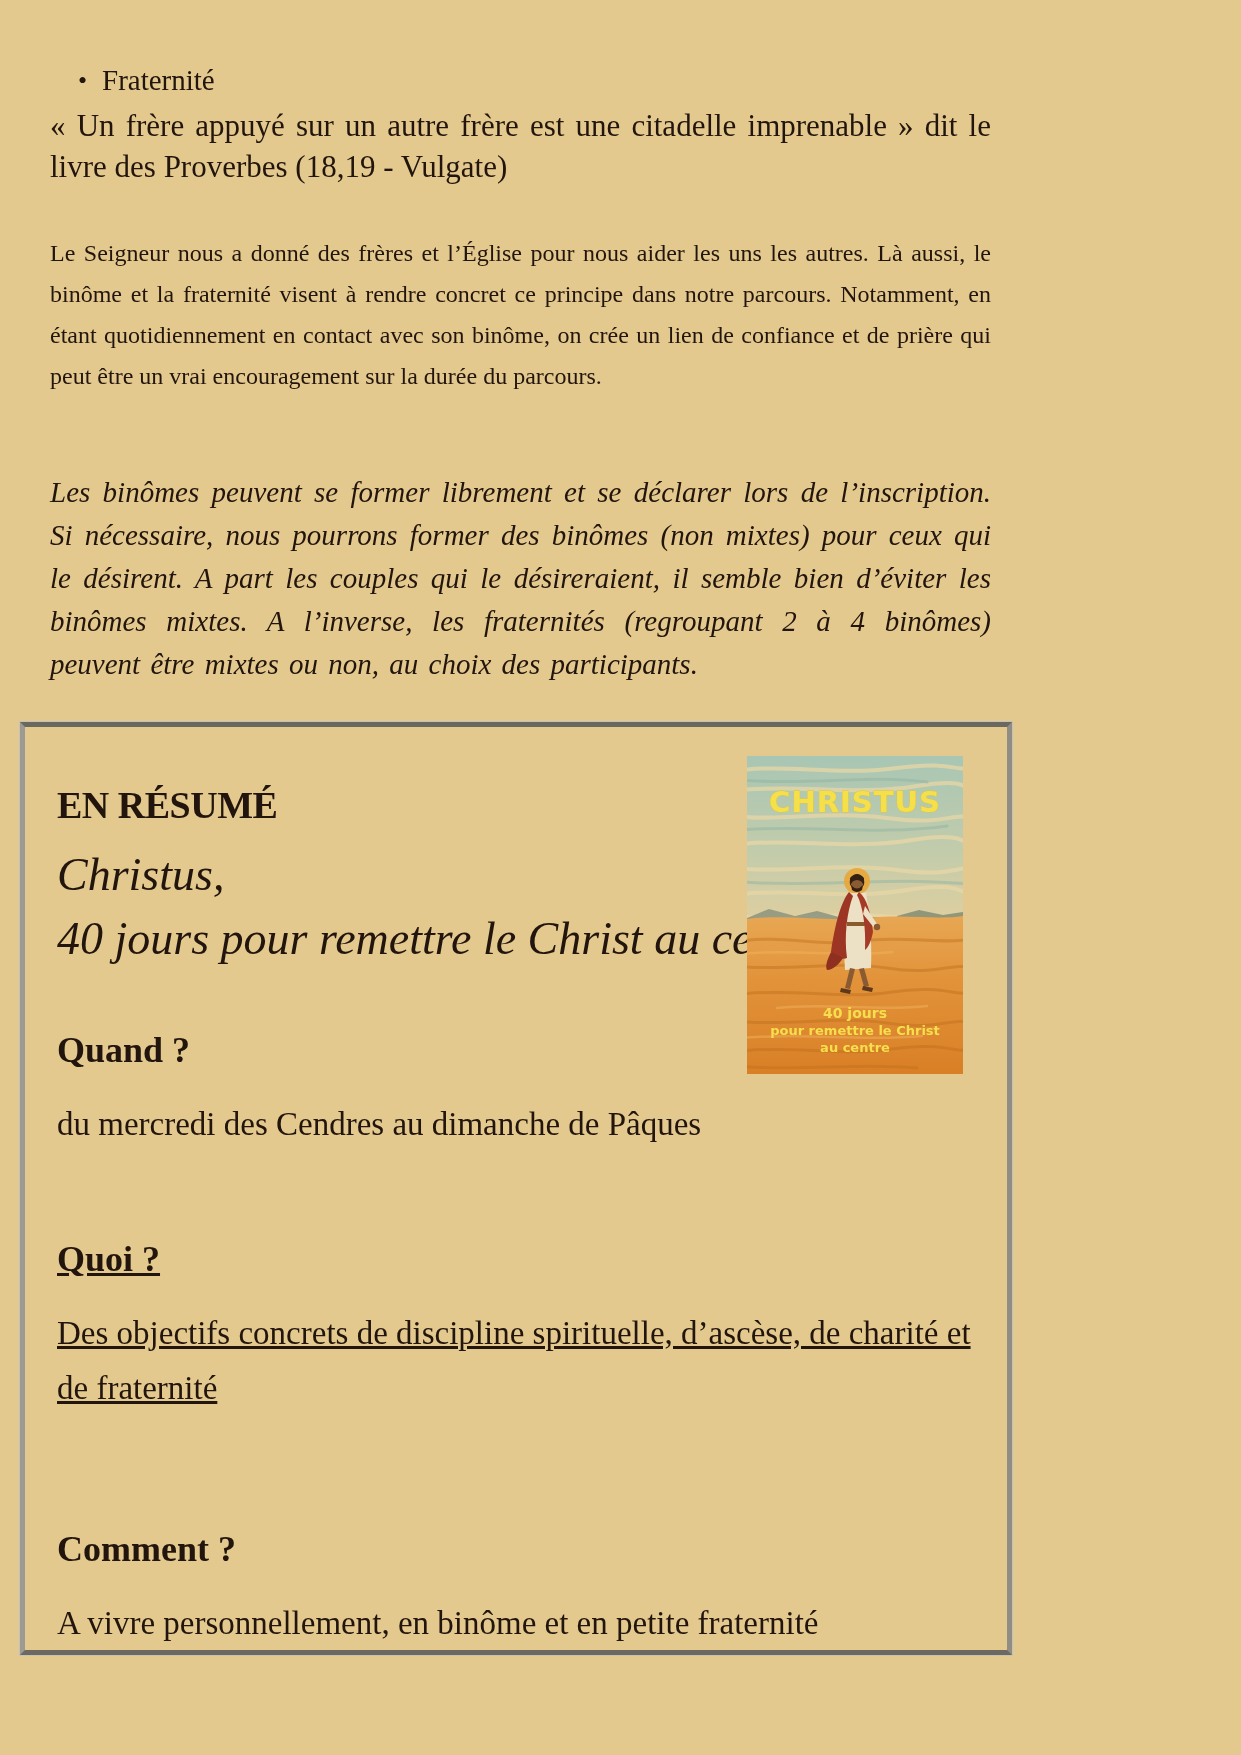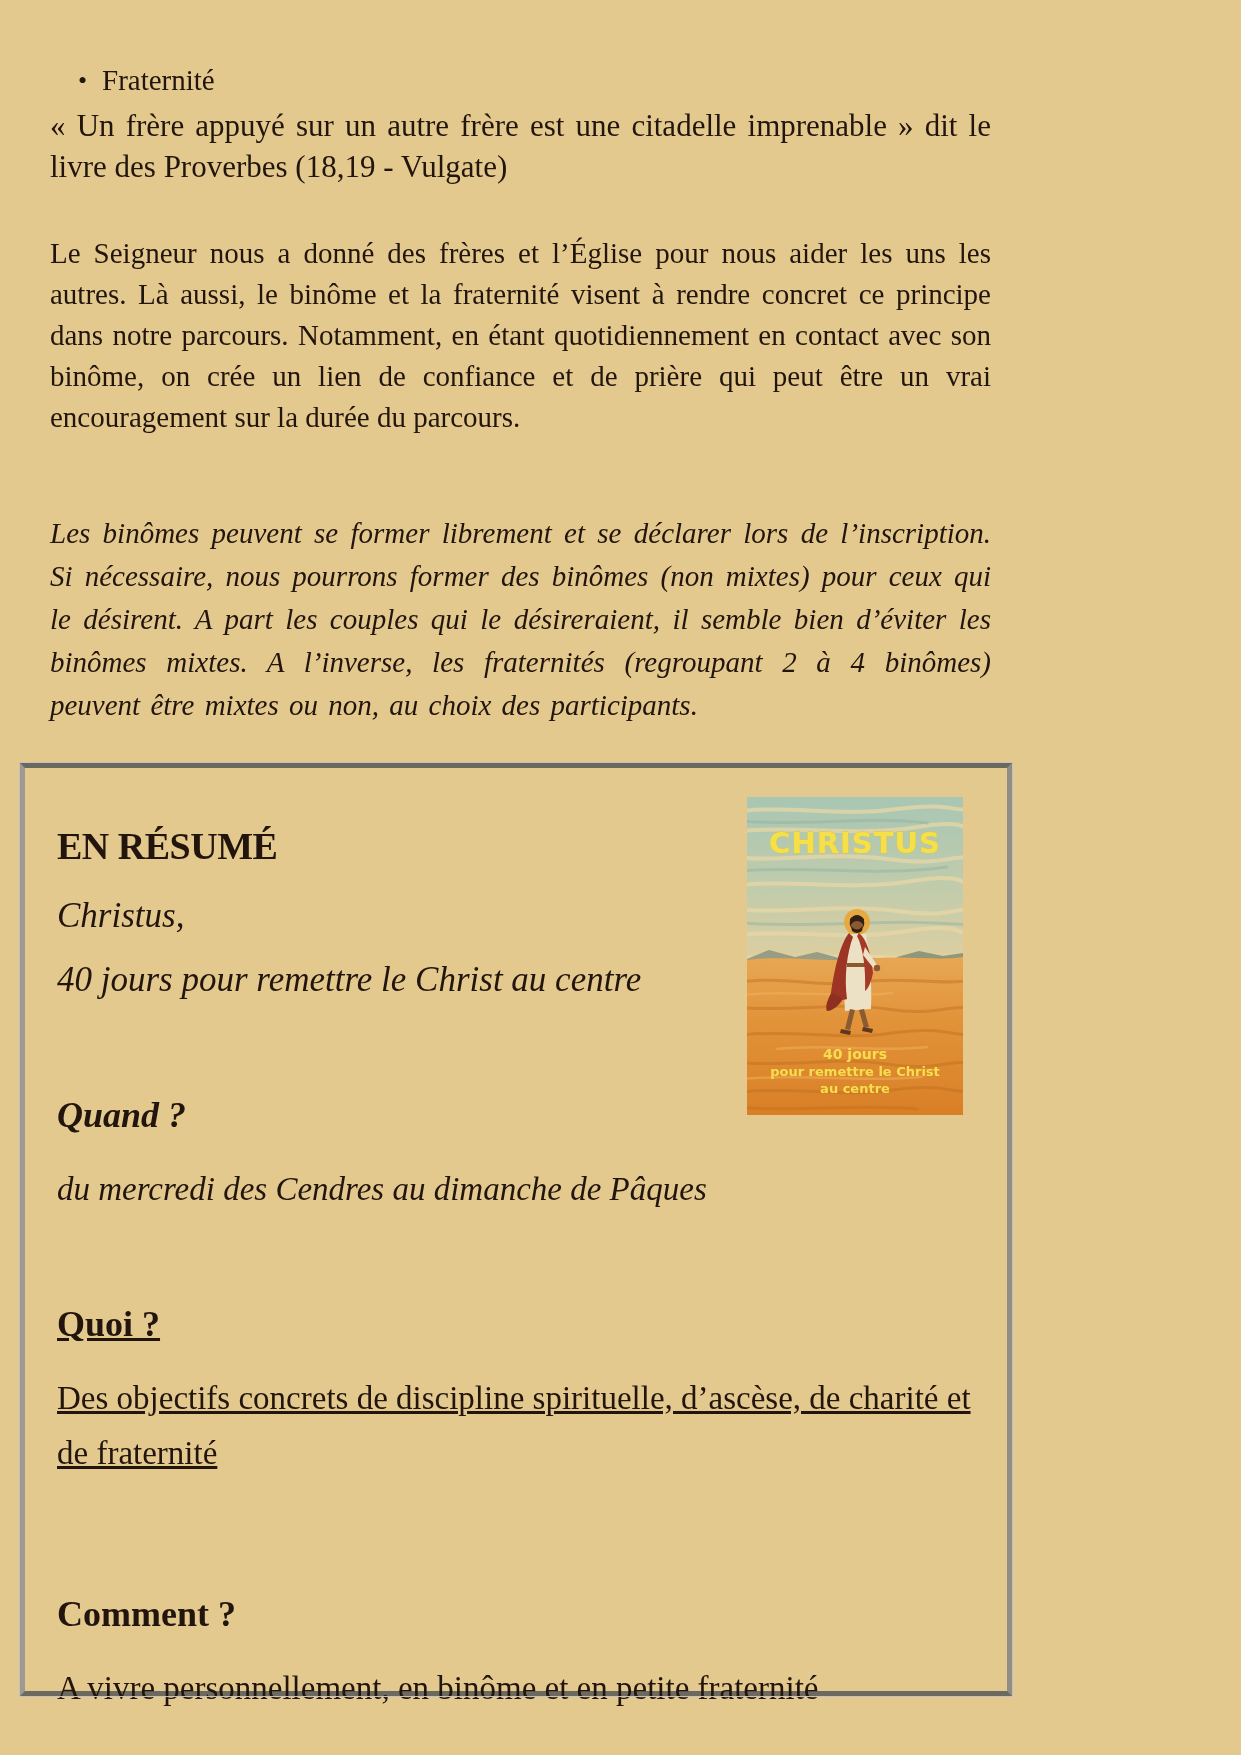--- a/index.html
+++ b/index.html
@@ -19,21 +19,21 @@
     font-size:29px;line-height:41px;
   }
   .bullet-glyph{display:inline-block;width:24px;font-size:26px;vertical-align:1px;}
   .quote-para{
     margin:2px 50px 0 50px;
     font-size:31px;line-height:41px;
     text-align:justify;
   }
   .body-para{
     margin:46px 50px 0 50px;
-    font-size:29px;line-height:41px;
+    font-size:24px;line-height:41px;
     text-align:justify;
   }
   .italic-para{
     margin:74px 50px 0 50px;
     font-size:29px;line-height:43px;
     font-style:italic;
     text-align:justify;
     word-spacing:3px;
   }
   .summary-box{
@@ -48,26 +48,26 @@
     background:#e4c98e;
   }
   .box-heading{
     margin:0;
     font-size:38px;line-height:48px;
     font-weight:bold;
     letter-spacing:-0.5px;
   }
   .box-subtitle{
     margin:14px 0 0 0;
-    font-size:35px;line-height:64px;
+    font-size:46px;line-height:64px;
     font-style:italic;
     max-width:880px;
   }
   .qa-section{margin:0;}
-  .qa-quand{margin-top:78px;font-style:italic;}
+  .qa-quand{margin-top:54px;}
   .qa-quoi{margin-top:82px;text-decoration:underline;}
   .qa-comment{margin-top:108px;}
   .qa-label{
     margin:0;
     font-size:36px;line-height:50px;
     font-weight:bold;
   }
   .qa-text{
     margin:22px 0 0 0;
     font-size:33px;line-height:55px;

